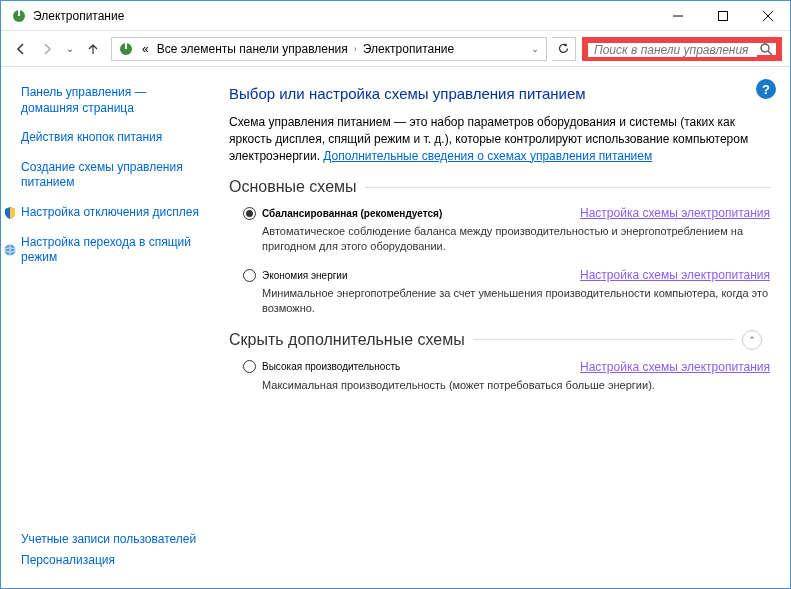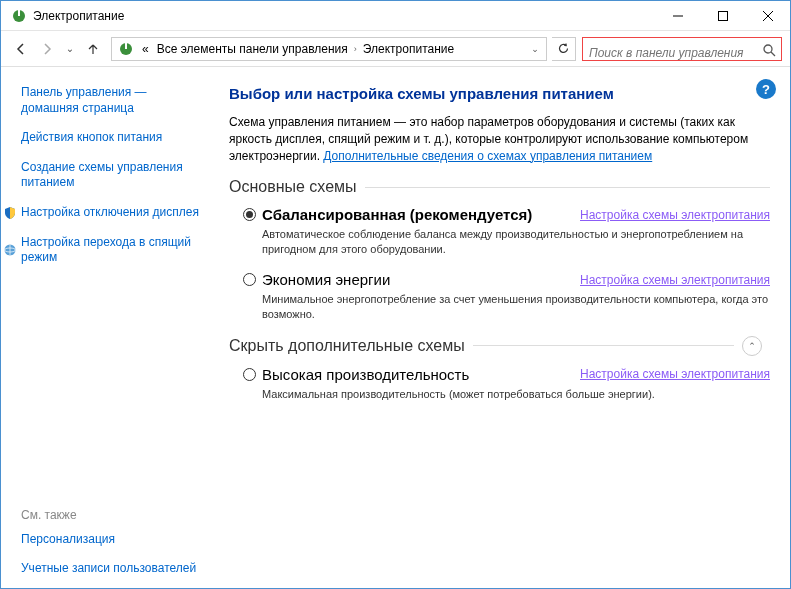--- a/index.html
+++ b/index.html
@@ -14,44 +14,44 @@
 .nav-arrow.active { color: #000; }
 .nav-chev { width: 18px; height: 24px; display: flex; align-items: center; justify-content: center; color: #555; font-size: 10px; }
 .nav-up { width: 24px; height: 24px; display: flex; align-items: center; justify-content: center; }
 .addr { flex: 1; height: 24px; border: 1px solid #ccc; display: flex; align-items: center; padding: 0 2px; margin: 0 4px; overflow: hidden; }
 .addr-icon { width: 16px; height: 16px; margin: 0 4px; }
 .addr-seg { padding: 0 4px; font-size: 12px; white-space: nowrap; }
 .addr-sep { color: #666; font-size: 9px; padding: 0 2px; }
 .addr-spacer { flex: 1; }
 .addr-drop { width: 18px; text-align: center; color: #555; font-size: 9px; }
 .addr-refresh { width: 24px; height: 24px; display: flex; align-items: center; justify-content: center; margin-left: -1px; border: 1px solid #ccc; border-left: none; }
-.search { width: 200px; height: 24px; border: 1px solid #ef4444; display: flex; align-items: flex-end; margin-left: 4px; }
+.search { width: 200px; height: 24px; border: 6px solid #ef4444; display: flex; align-items: flex-start; margin-left: 4px; }
 .search input { border: none; outline: none; flex: 1; padding: 0 6px; font-size: 12px; font-style: italic; color: #777; font-family: inherit; }
 .search-icon { width: 24px; text-align: center; color: #555; }
 .body-row { display: flex; height: calc(100% - 67px); }
 .sidebar { width: 210px; padding: 18px 10px 4px 20px; display: flex; flex-direction: column; }
 .side-link { color: #0066cc; font-size: 12px; margin-bottom: 14px; line-height: 1.3; cursor: pointer; }
 .side-link.icon-row { display: flex; align-items: center; margin-left: -18px; }
 .side-link.icon-row .mini-icon { width: 14px; height: 14px; margin-right: 4px; flex-shrink: 0; }
 .side-spacer { flex: 1; }
 .see-also { color: #888; font-size: 12px; margin-bottom: 10px; }
 .content { flex: 1; padding: 18px 20px 10px 18px; position: relative; }
 .help-btn { position: absolute; top: 12px; right: 14px; width: 20px; height: 20px; border-radius: 50%; background: #1979ca; color: #fff; display: flex; align-items: center; justify-content: center; font-size: 13px; font-weight: bold; }
-h1 { color: #003399; font-size: 15px; font-weight: bold; margin-bottom: 12px; }
+h1 { color: #003399; font-size: 15px; font-weight: normal; margin-bottom: 12px; }
 .desc { font-size: 12px; line-height: 1.4; margin-bottom: 14px; }
 .desc a { color: #0066cc; text-decoration: underline; }
 .section-hdr { display: flex; align-items: center; margin: 8px 0 10px; }
 .section-hdr span { font-size: 16px; color: #333; margin-right: 8px; }
 .section-hdr .line { flex: 1; height: 1px; background: #ddd; }
 .section-hdr .chev { width: 20px; height: 20px; border: 1px solid #ccc; border-radius: 50%; display: flex; align-items: center; justify-content: center; margin-left: 8px; color: #555; font-size: 9px; }
 .plan { margin: 0 0 14px 14px; }
 .plan-row { display: flex; align-items: center; }
 .plan-radio { width: 13px; height: 13px; border: 1px solid #333; border-radius: 50%; margin-right: 6px; display: flex; align-items: center; justify-content: center; flex-shrink: 0; }
 .plan-radio.sel::after { content: ""; width: 7px; height: 7px; background: #333; border-radius: 50%; }
-.plan-name { font-size: 15px; flex: 1; }
+.plan-name { font-size: 10px; flex: 1; }
 .plan-name.bold { font-weight: bold; }
 .plan-link { color: #8b5cf6; font-size: 12px; cursor: pointer; text-decoration: underline; }
 .plan-desc { font-size: 11px; color: #333; margin: 4px 0 0 19px; line-height: 1.35; }
 .power-icon-svg { display: block; }
 </style>
 </head>
 <body>
 
 <div class="titlebar">
   <span class="titlebar-icon">
@@ -138,23 +138,22 @@
     </div>
     <div class="side-link icon-row">
       <span class="mini-icon"><svg width="14" height="14" viewBox="0 0 14 14">
             <circle cx="7" cy="7" r="5.5" fill="#5aa1d8"></circle>
             <ellipse cx="7" cy="7" rx="5.5" ry="2" fill="none" stroke="#fff" stroke-width="0.7"></ellipse>
             <line x1="7" y1="1.5" x2="7" y2="12.5" stroke="#fff" stroke-width="0.7"></line>
           </svg></span>
       <span>Настройка перехода в спящий режим</span>
     </div>
     <div class="side-spacer"></div>
-    <div class="see-also">См. также</div>
+    <div class="side-link" style="margin-bottom:6px">Учетные записи пользователей</div>
     <div class="side-link">Персонализация</div>
-    <div class="side-link" style="margin-bottom:6px">Учетные записи пользователей</div>
   </div>
 
   <div class="content">
     <div class="help-btn">?</div>
     <h1>Выбор или настройка схемы управления питанием</h1>
     <p class="desc">
       <span>Схема управления питанием — это набор параметров оборудования и системы (таких как яркость дисплея, спящий режим и т. д.), которые контролируют использование компьютером электроэнергии. </span><a href="#">Дополнительные сведения о схемах управления питанием</a>
     </p>
 
     <div class="section-hdr">

